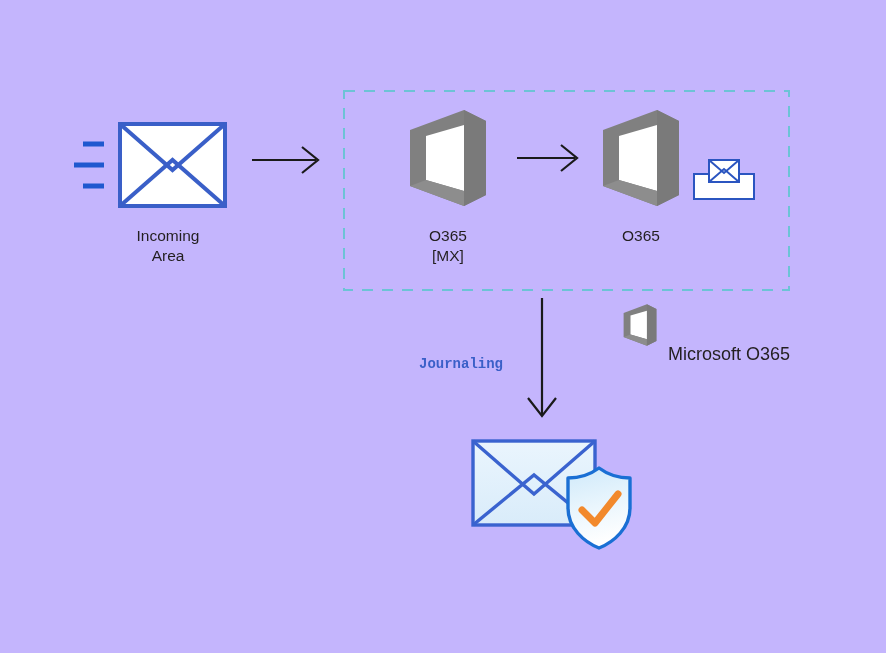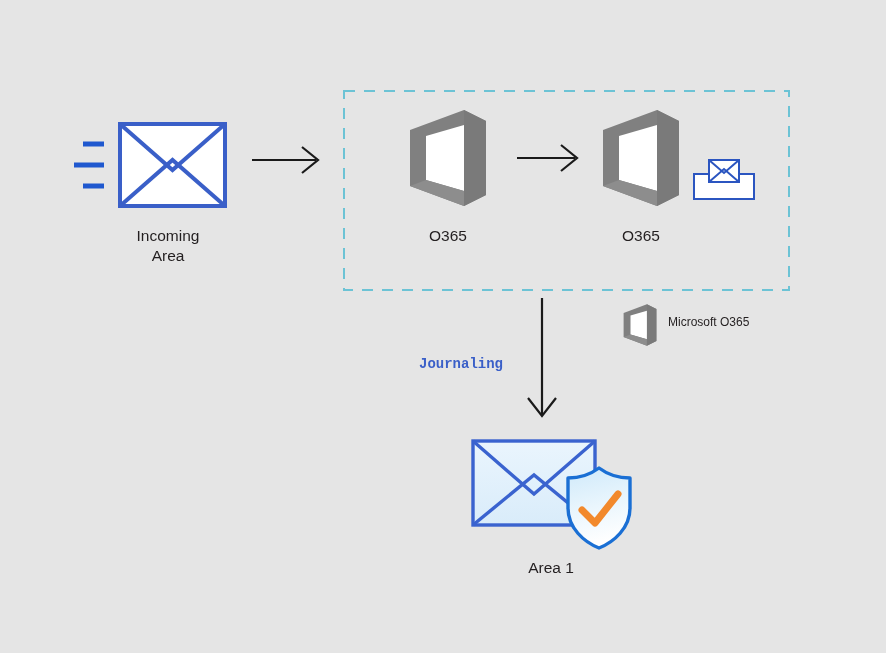--- a/index.html
+++ b/index.html
@@ -11,43 +11,44 @@
   body {
     font-family: "Liberation Sans", sans-serif;
     width: 886px;
     height: 653px;
     overflow: hidden;
   }
   #diagram-root {
     position: relative;
     width: 886px;
     height: 653px;
-    background: #e5e5e5;
+    background: #c4b5fd;
   }
   .node {
     position: absolute;
   }
   .caption {
     position: absolute;
     text-align: center;
     color: #231f20;
     font-size: 15.5px;
     line-height: 20px;
     font-family: "Liberation Sans", sans-serif;
     white-space: nowrap;
   }
   .caption .line {
     display: block;
   }
   .legend-label {
     position: absolute;
     color: #231f20;
-    font-size: 12px;
+    font-size: 18px;
     font-family: "Liberation Sans", sans-serif;
     white-space: nowrap;
+    margin-top: 29px;
   }
   .flow-label {
     position: absolute;
     font-size: 14px;
     font-weight: bold;
     font-family: Liberation Mono, monospace;
     color: #3a5fc8;
     white-space: nowrap;
   }
   .zone-box {
@@ -104,20 +105,21 @@
       <path d="M60 3 L82 14 L82 88 L60 99 Z" fill="#7a7a7a"></path>
 
       <path d="M22 29 L60 18 L60 84 L22 73 Z" fill="#ffffff"></path>
 
       <path d="M6 79 L60 99 L60 84 L22 73 Z" fill="#8d8d8d"></path>
     </svg>
   </div>
 
   <div class="caption" style="left:368px; top:226px; width:160px;">
     <span class="line">O365</span>
+    <span class="line">[MX]</span>
   </div>
 
   <div class="node" style="left:517px; top:142px; width:72px; height:32px;">
     <svg width="72" height="32" viewBox="0 0 72 32">
       <line x1="0" y1="16" x2="58" y2="16" stroke="#1a1a1a" stroke-width="2.2"></line>
       <polyline points="44,3 60,16 44,29" fill="none" stroke="#1a1a1a" stroke-width="2.2" stroke-linecap="butt" stroke-linejoin="miter"></polyline>
     </svg>
   </div>
 
   <div class="node" style="left:597px; top:107px; width:88px; height:102px;">
@@ -191,16 +193,15 @@
                  C162 96 146 110 131 116
                  C116 110 100 96 100 76
                  Z" fill="url(#shieldGrad)" stroke="#1a6fd4" stroke-width="3.4" stroke-linejoin="round"></path>
 
         <polyline points="114,78 127,91 150,62" fill="none" stroke="#f2892c" stroke-width="7" stroke-linecap="round" stroke-linejoin="round"></polyline>
       </g>
     </svg>
   </div>
 
   <div class="caption" style="left:471px; top:558px; width:160px;">
-    <span class="line">Area 1</span>
   </div>
 
 </div>
 
 </body></html>

